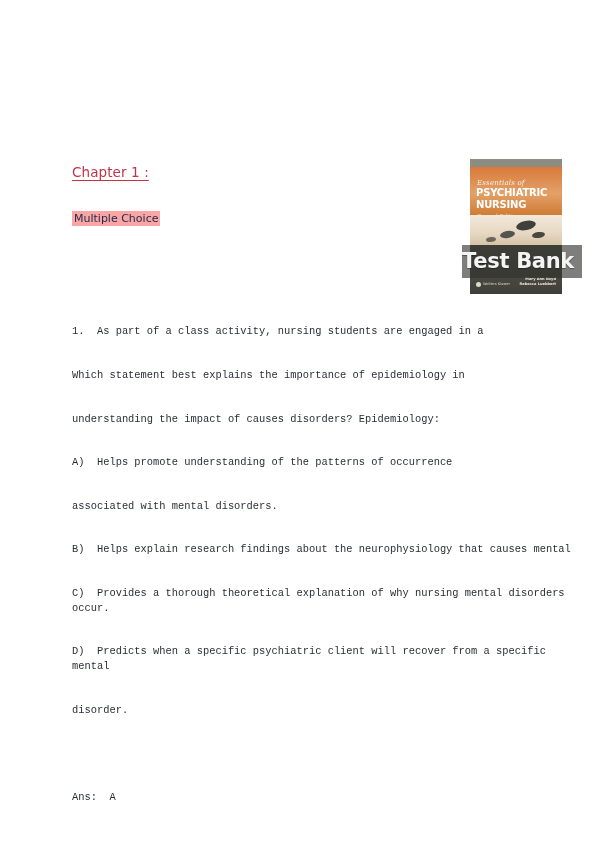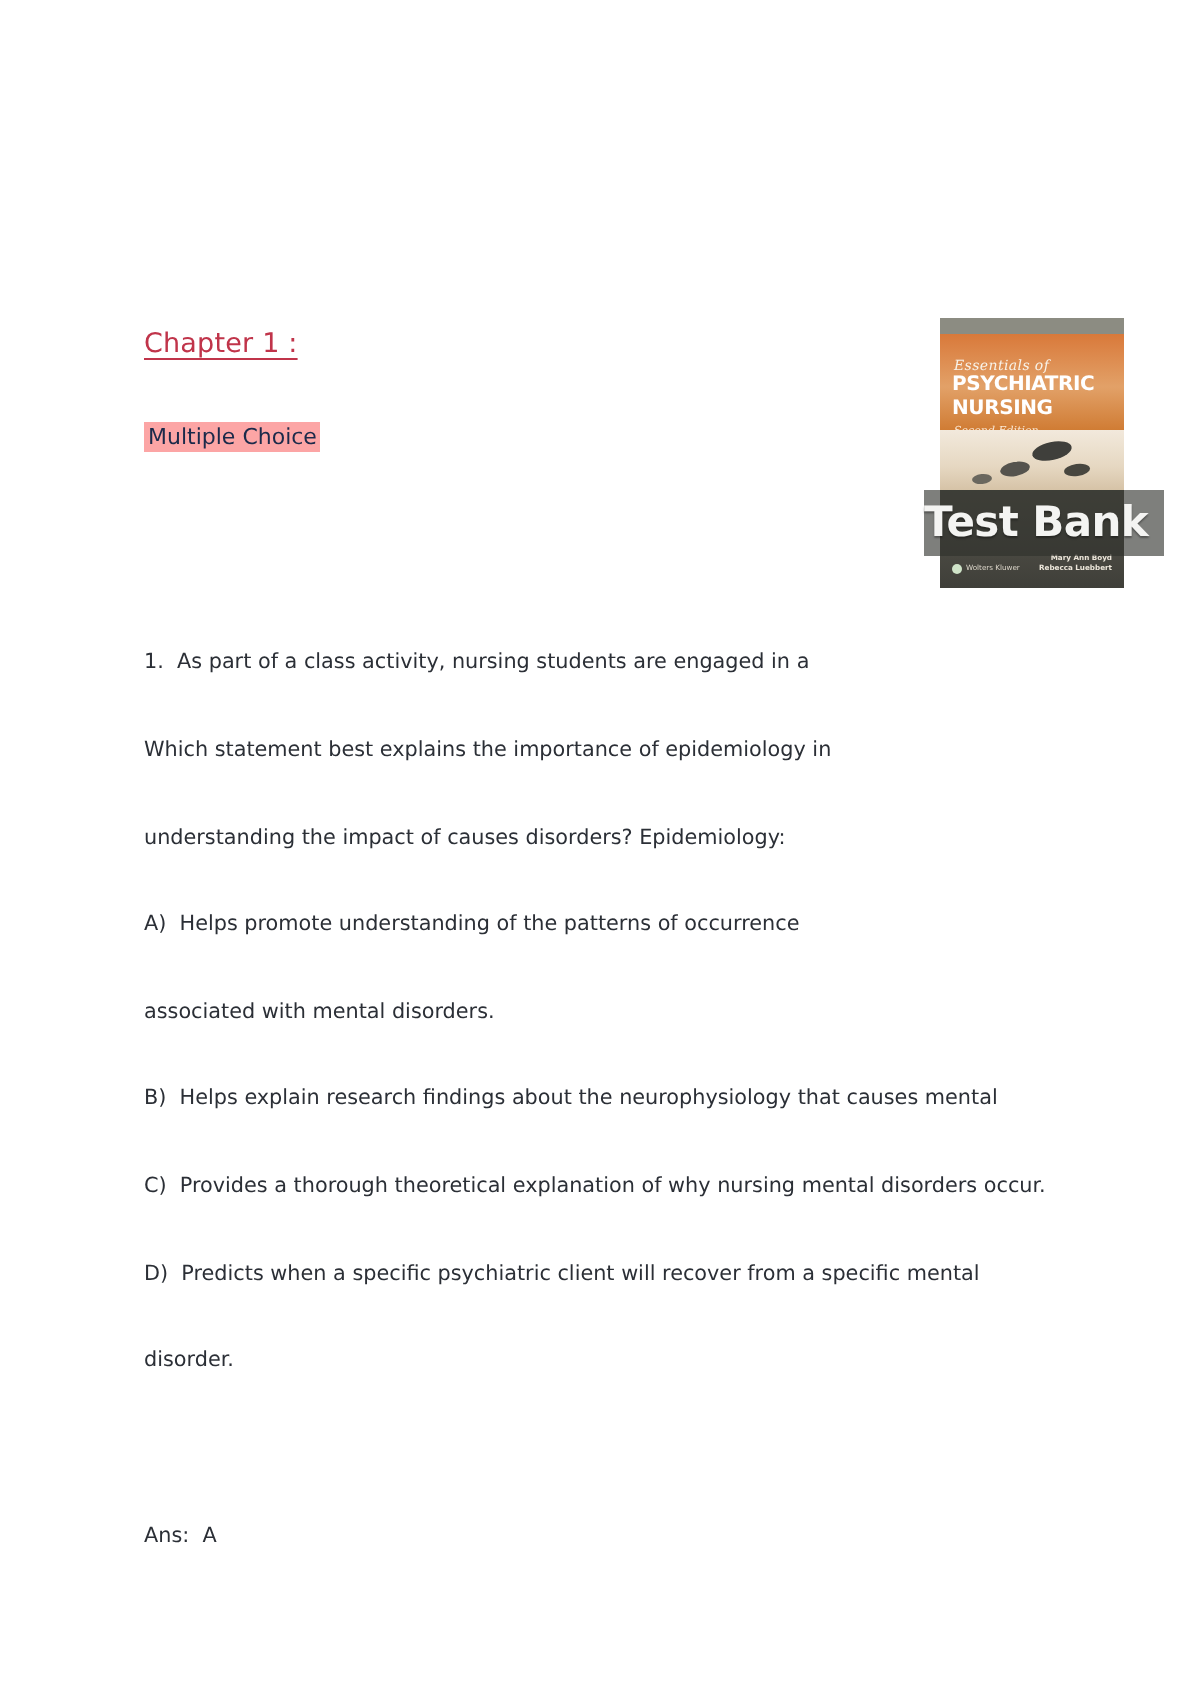--- a/index.html
+++ b/index.html
@@ -56,21 +56,21 @@
     font-size: 10.4px;
     line-height: 14.55px;
     color: #2b2f36;
     white-space: pre-wrap;
     word-break: normal;
   }
 
   .qblock { margin: 0; padding: 0; }
   .blank-line { display: block; height: 14.55px; }
 
-  .qline { display: block; }
+  .qline { display: block; font-family: Liberation Mono, monospace; }
 
   
   .book-wrap {
     position: absolute;
     left: 470px;
     top: 127px;
     width: 92px;
     height: 135px;
   }
   .book-cover {

